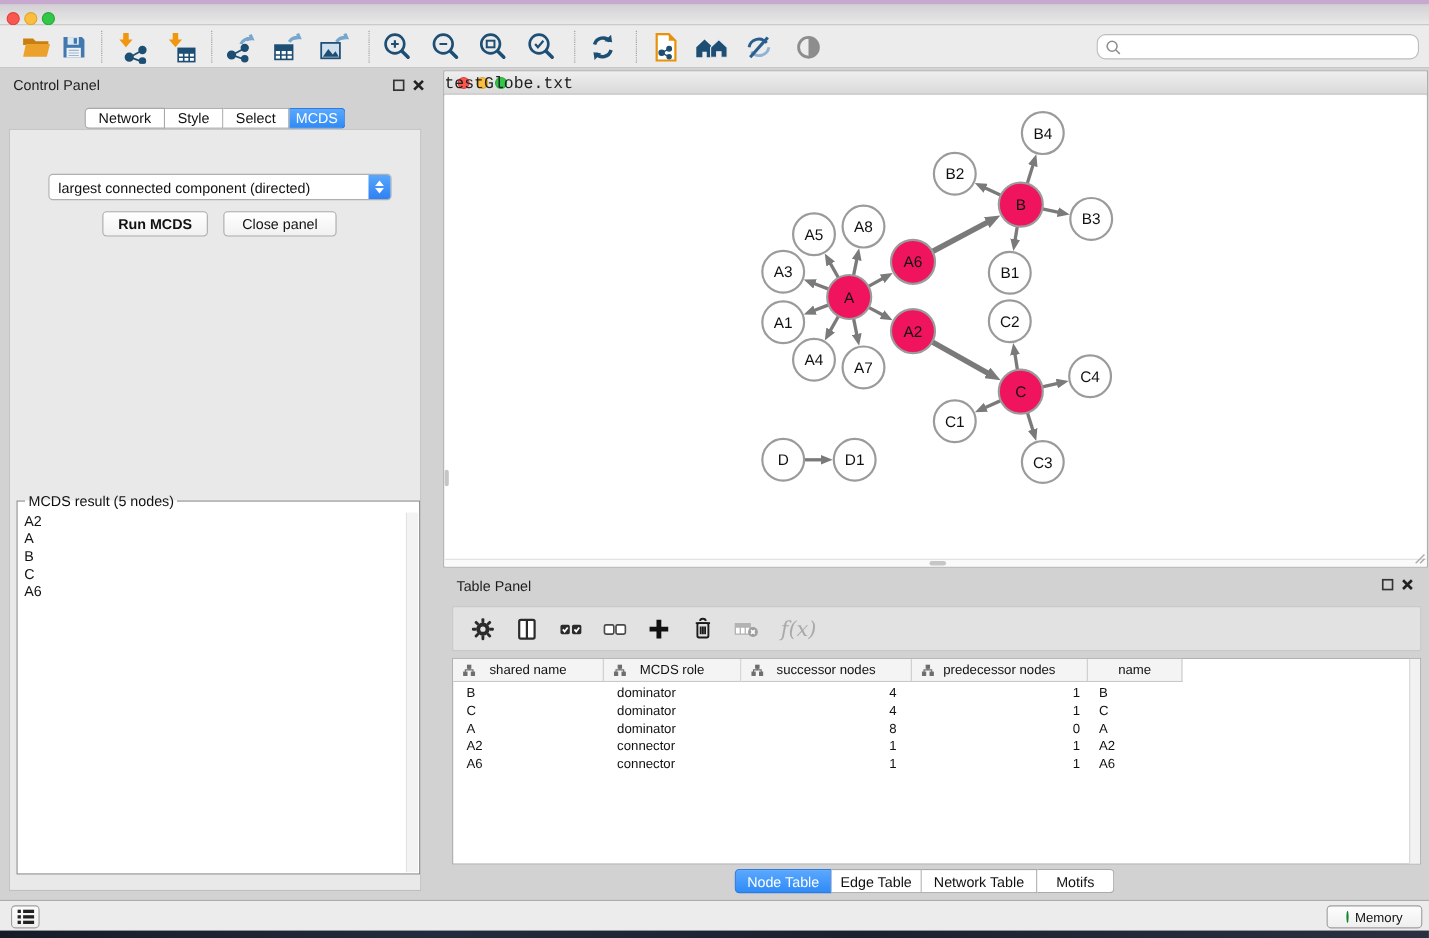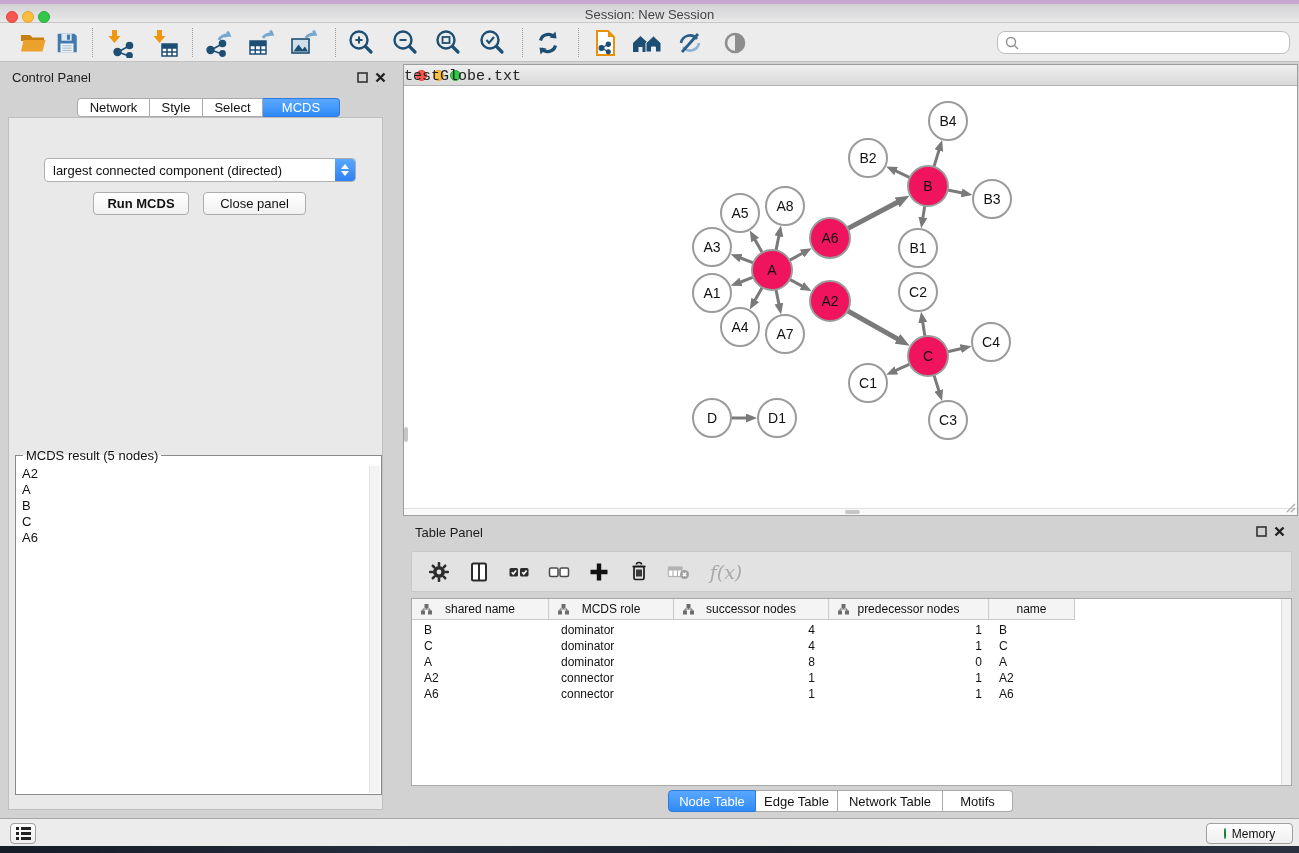--- a/index.html
+++ b/index.html
@@ -102,21 +102,20 @@
 <body>
 
 <div id="root">
 
   <div class="strip-top"></div>
 
   <div class="titlebar">
     <div class="tl red"></div>
     <div class="tl yellow"></div>
     <div class="tl green"></div>
-    <div class="win-title">Session: New Session</div>
   </div>
 
   <div class="toolbar">
     <div class="tb-btn" style="left:16px">
       <svg width="28" height="28" viewBox="0 0 28 28">
         <path d="M2 6 h9 l2.5 2.5 H25 V12 H2 Z" fill="#c97f10"></path>
         <path d="M4.5 11 H26.5 L23.5 22.5 H2 Z" fill="#eda12d"></path>
       </svg>
     </div>
     <div class="tb-btn" style="left:50px">
@@ -266,21 +265,21 @@
       <rect x="1" y="1" width="9" height="9" fill="none" stroke="#333" stroke-width="1.6"></rect>
     </svg>
     <svg width="11" height="11" viewBox="0 0 11 11">
       <path d="M1.5 1.5 L9.5 9.5 M9.5 1.5 L1.5 9.5" stroke="#222" stroke-width="2.4"></path>
     </svg>
   </div>
   <div class="cp-tabs">
     <div class="seg" style="width:73px">Network</div>
     <div class="seg" style="width:53px">Style</div>
     <div class="seg" style="width:60px">Select</div>
-    <div class="seg sel" style="width:77px">MCDS</div>
+    <div class="seg sel" style="width:51px">MCDS</div>
   </div>
   <div class="cp-inner">
     <div class="dropdown">
       <span class="dd-text">largest connected component (directed)</span>
       <span class="dd-step">
           <span class="up"></span>
           <span class="dn"></span>
         </span>
     </div>
     <div class="btn btn-run">Run MCDS</div>

